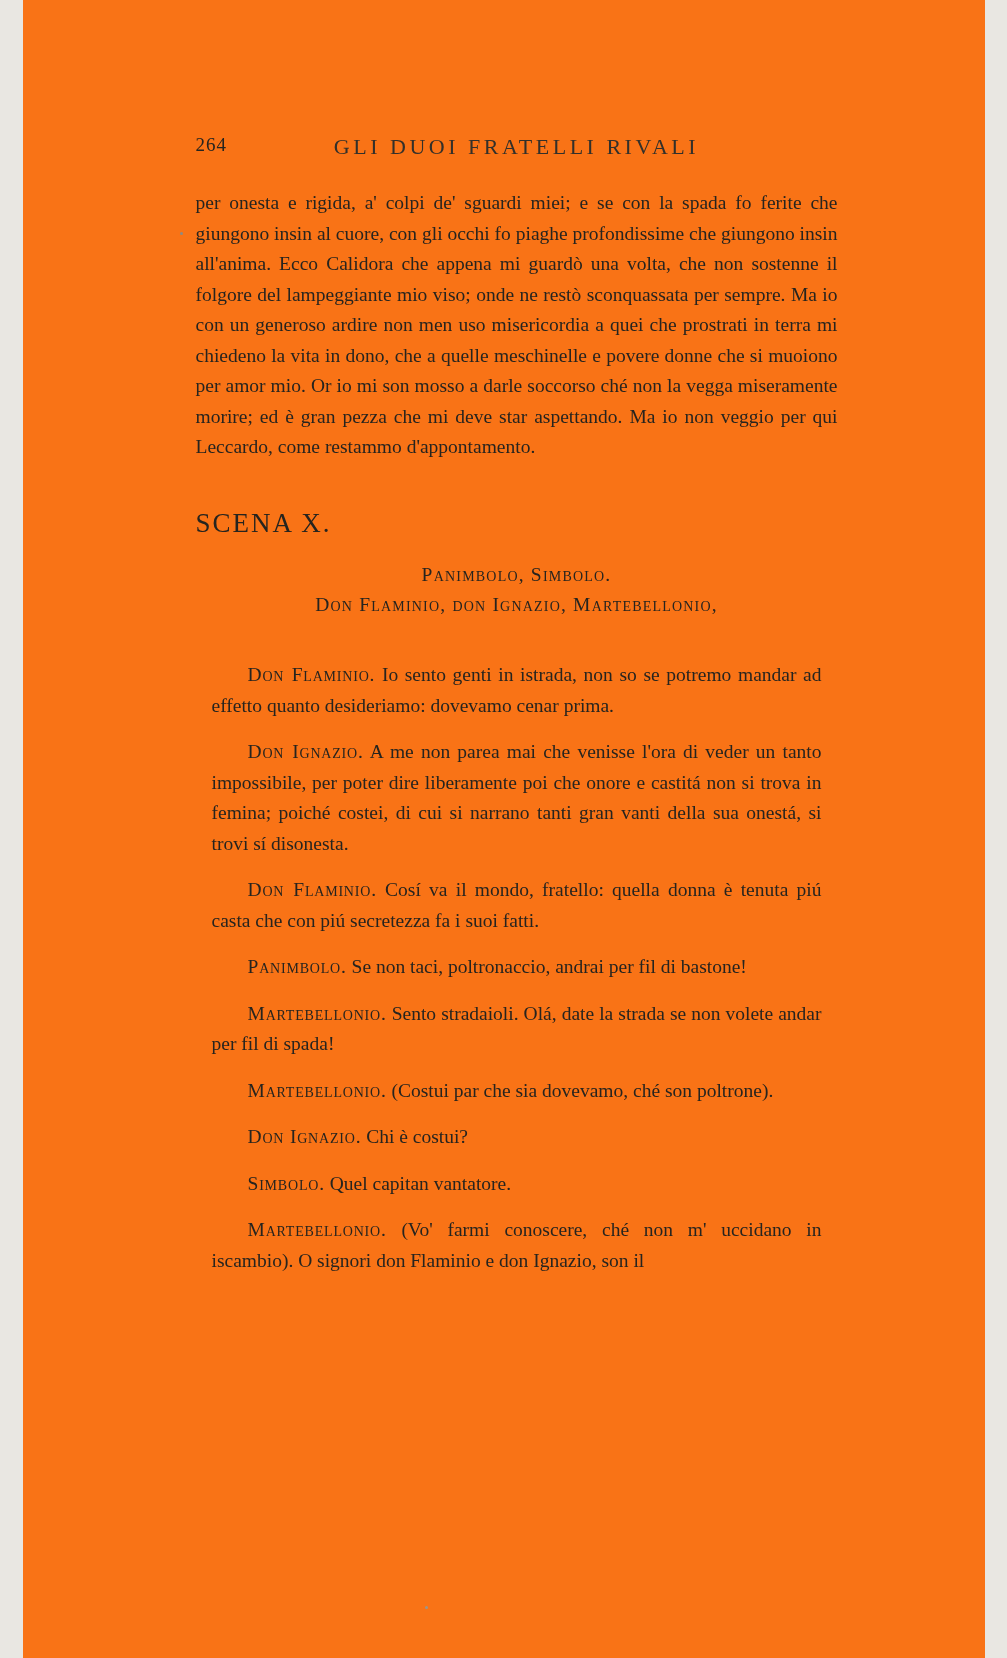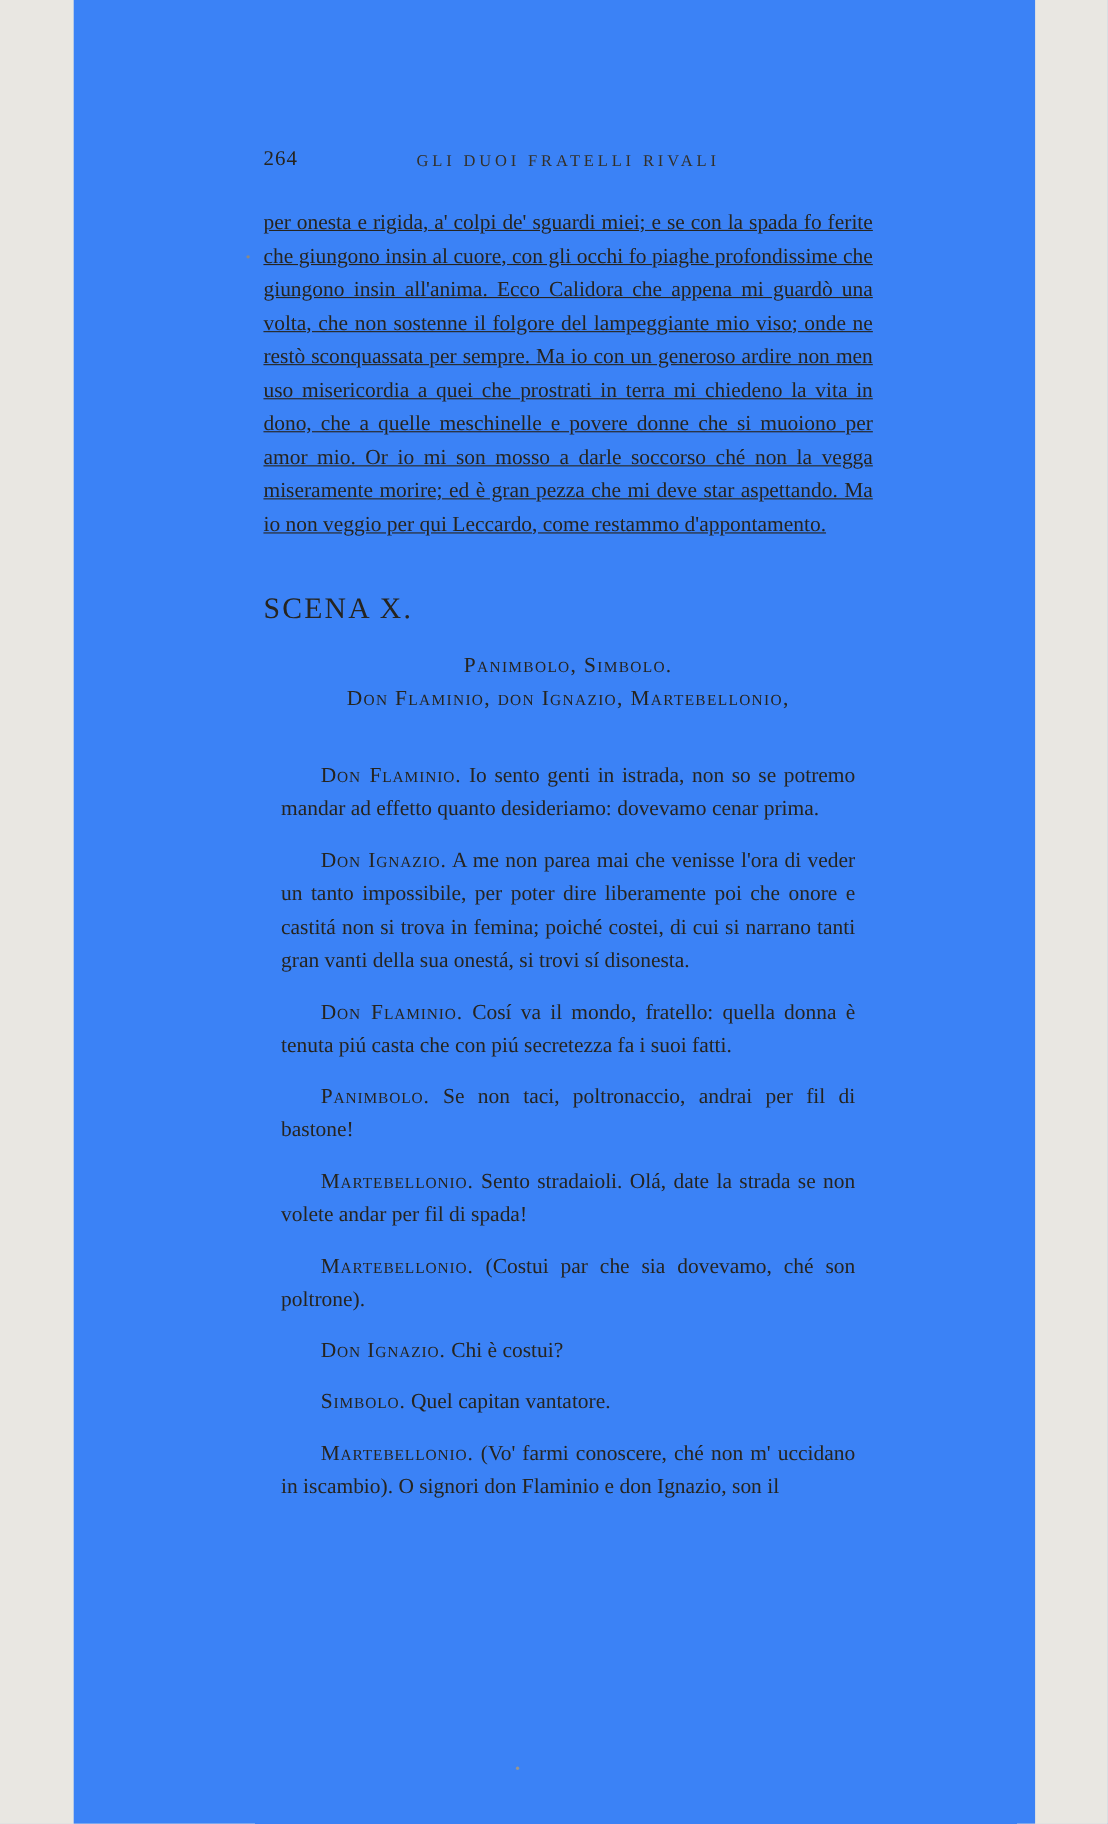--- a/index.html
+++ b/index.html
@@ -2,24 +2,24 @@
 <html><head>
 <meta charset="utf-8">
 <style>
   html, body {
     margin: 0;
     padding: 0;
     background: #e9e7e2;
   }
   .page {
     position: relative;
-    width: 874px;
+    width: 962px;
     height: 1658px;
     margin: 0 auto;
-    background: #3b82f6;
+    background: #f97316;
     color: #26241f;
     font-family: "Liberation Serif", "DejaVu Serif", serif;
     font-size: 19.5px;
     line-height: 30.5px;
     box-sizing: border-box;
     padding: 130px 147px 0 173px;
     overflow: hidden;
   }
   .running-head {
     position: relative;
@@ -32,32 +32,31 @@
     top: 0;
     font-size: 19px;
     letter-spacing: 1px;
   }
   .running-title {
     position: absolute;
     left: 0;
     right: 0;
     top: 2px;
     text-align: center;
-    font-size: 15px;
+    font-size: 22px;
     letter-spacing: 3.5px;
     color: #33302a;
     font-family: Liberation Serif, serif;
   }
   .body-text {
     text-align: justify;
   }
   .opening-paragraph {
     margin: 0;
     text-align: justify;
-    text-decoration: underline;
   }
   .scene-heading {
     margin: 45px 0 22px 0;
     text-align: left;
     font-size: 27px;
     letter-spacing: 2px;
     font-weight: normal;
   }
   .cast-list {
     text-align: center;

